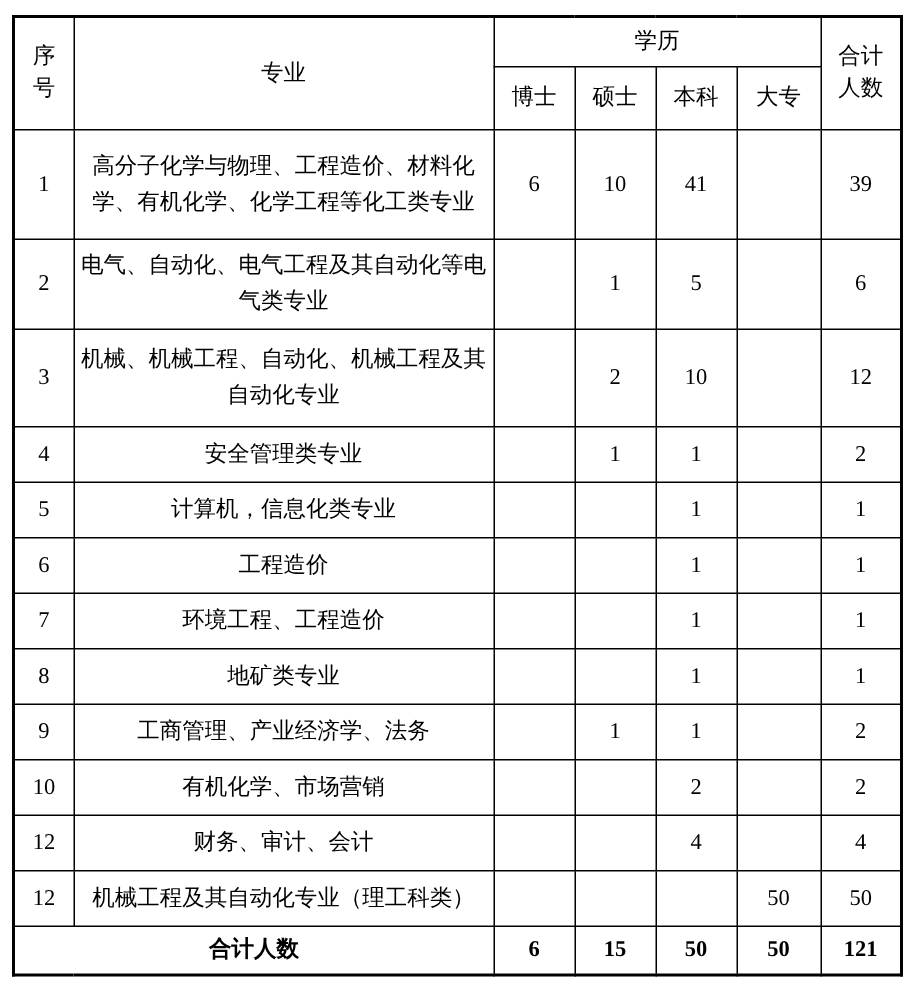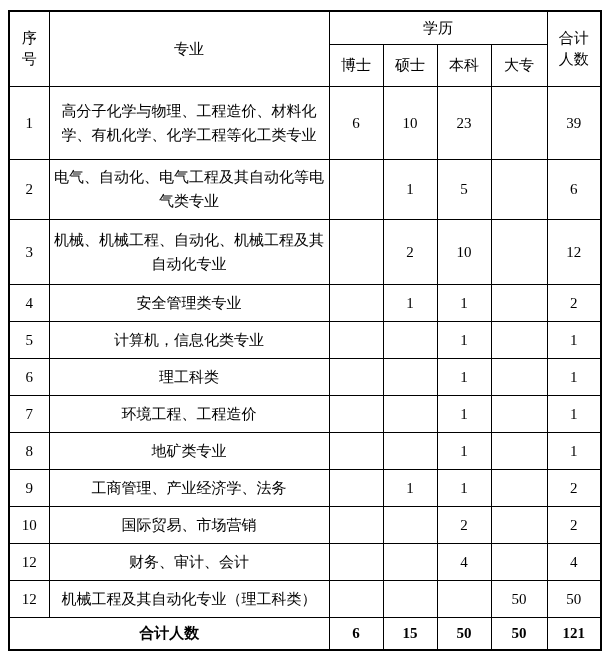--- a/index.html
+++ b/index.html
@@ -97,21 +97,21 @@
         <th>硕士</th>
         <th>本科</th>
         <th>大专</th>
       </tr>
 
       <tr class="r-tall3">
         <td class="c-no">1</td>
         <td class="c-major">高分子化学与物理、工程造价、材料化学、有机化学、化学工程等化工类专业</td>
         <td class="c-num">6</td>
         <td class="c-num">10</td>
-        <td class="c-num">23</td>
+        <td class="c-num">41</td>
         <td class="c-num"></td>
         <td class="c-num">39</td>
       </tr>
       <tr class="r-tall2a">
         <td class="c-no">2</td>
         <td class="c-major">电气、自动化、电气工程及其自动化等电气类专业</td>
         <td class="c-num"></td>
         <td class="c-num">1</td>
         <td class="c-num">5</td>
         <td class="c-num"></td>
@@ -139,21 +139,21 @@
         <td class="c-no">5</td>
         <td class="c-major">计算机，信息化类专业</td>
         <td class="c-num"></td>
         <td class="c-num"></td>
         <td class="c-num">1</td>
         <td class="c-num"></td>
         <td class="c-num">1</td>
       </tr>
       <tr class="r-single">
         <td class="c-no">6</td>
-        <td class="c-major">理工科类</td>
+        <td class="c-major">工程造价</td>
         <td class="c-num"></td>
         <td class="c-num"></td>
         <td class="c-num">1</td>
         <td class="c-num"></td>
         <td class="c-num">1</td>
       </tr>
       <tr class="r-single">
         <td class="c-no">7</td>
         <td class="c-major">环境工程、工程造价</td>
         <td class="c-num"></td>
@@ -175,21 +175,21 @@
         <td class="c-no">9</td>
         <td class="c-major">工商管理、产业经济学、法务</td>
         <td class="c-num"></td>
         <td class="c-num">1</td>
         <td class="c-num">1</td>
         <td class="c-num"></td>
         <td class="c-num">2</td>
       </tr>
       <tr class="r-single">
         <td class="c-no">10</td>
-        <td class="c-major">国际贸易、市场营销</td>
+        <td class="c-major">有机化学、市场营销</td>
         <td class="c-num"></td>
         <td class="c-num"></td>
         <td class="c-num">2</td>
         <td class="c-num"></td>
         <td class="c-num">2</td>
       </tr>
       <tr class="r-single">
         <td class="c-no">12</td>
         <td class="c-major">财务、审计、会计</td>
         <td class="c-num"></td>

